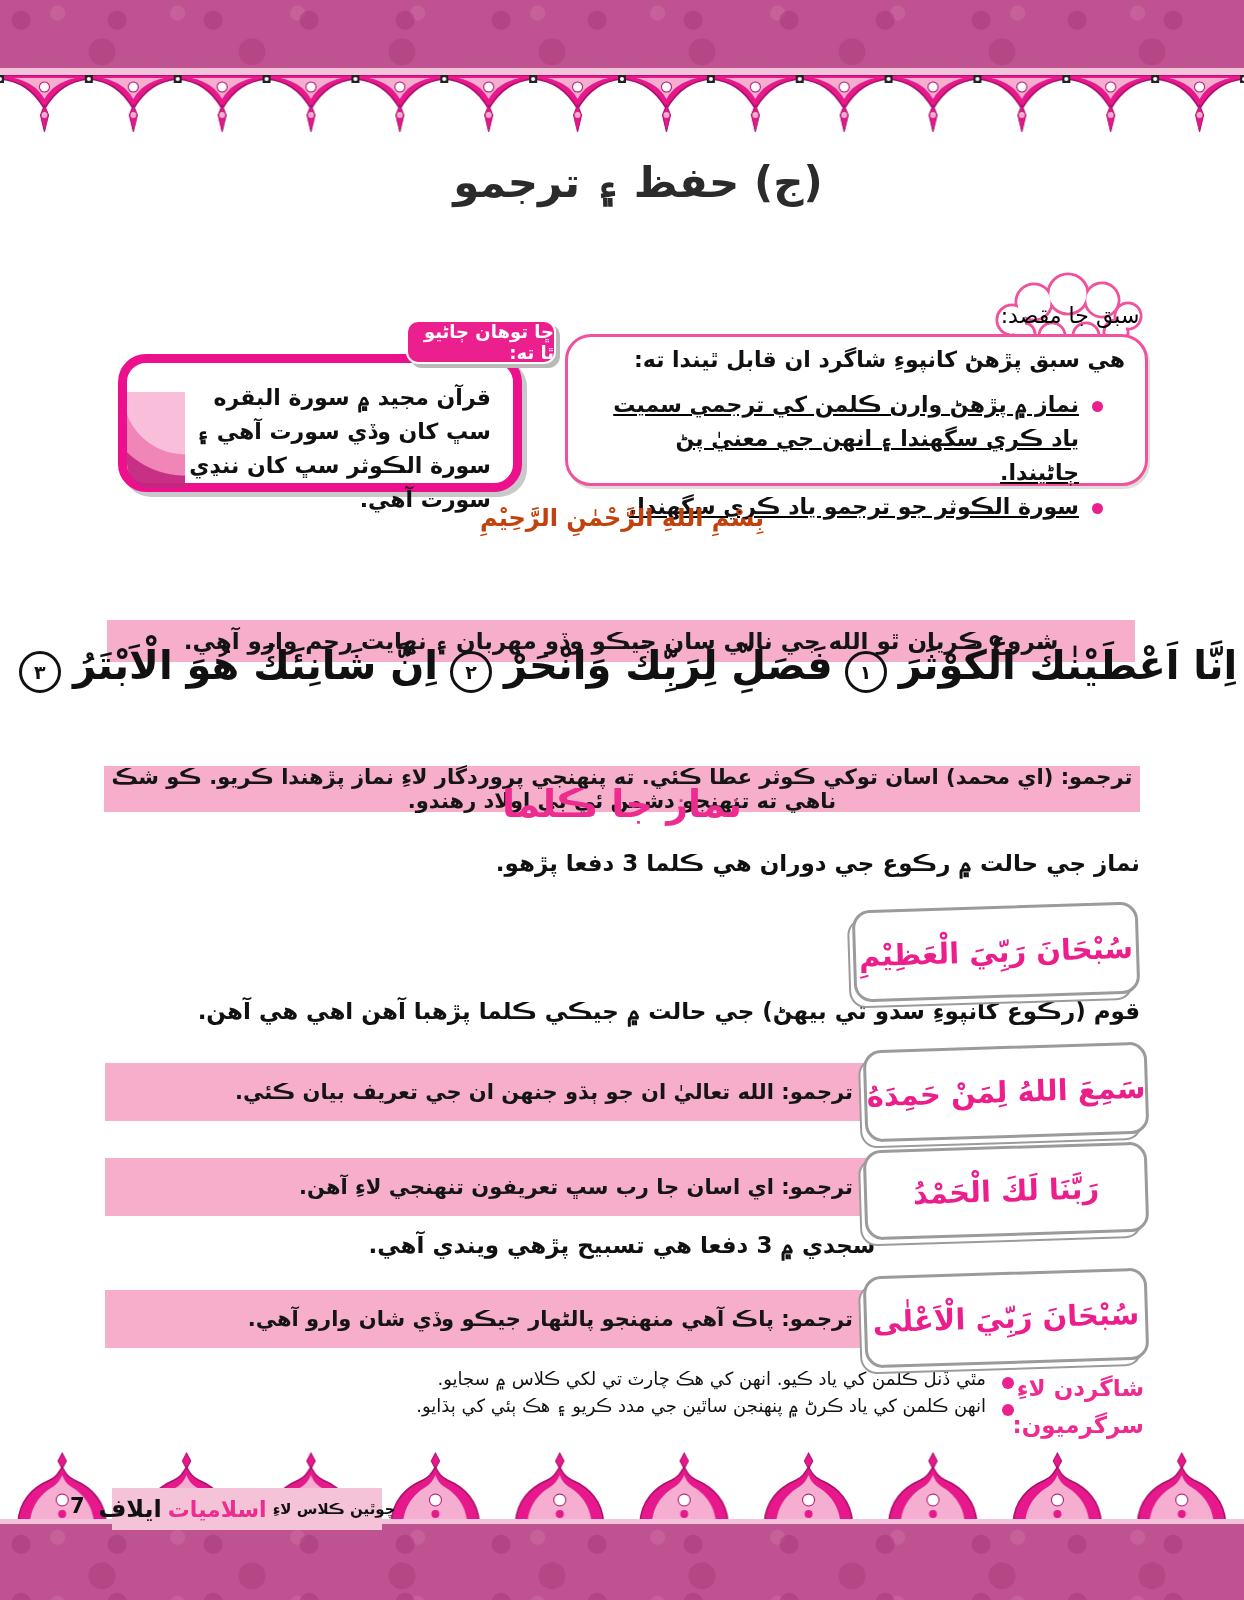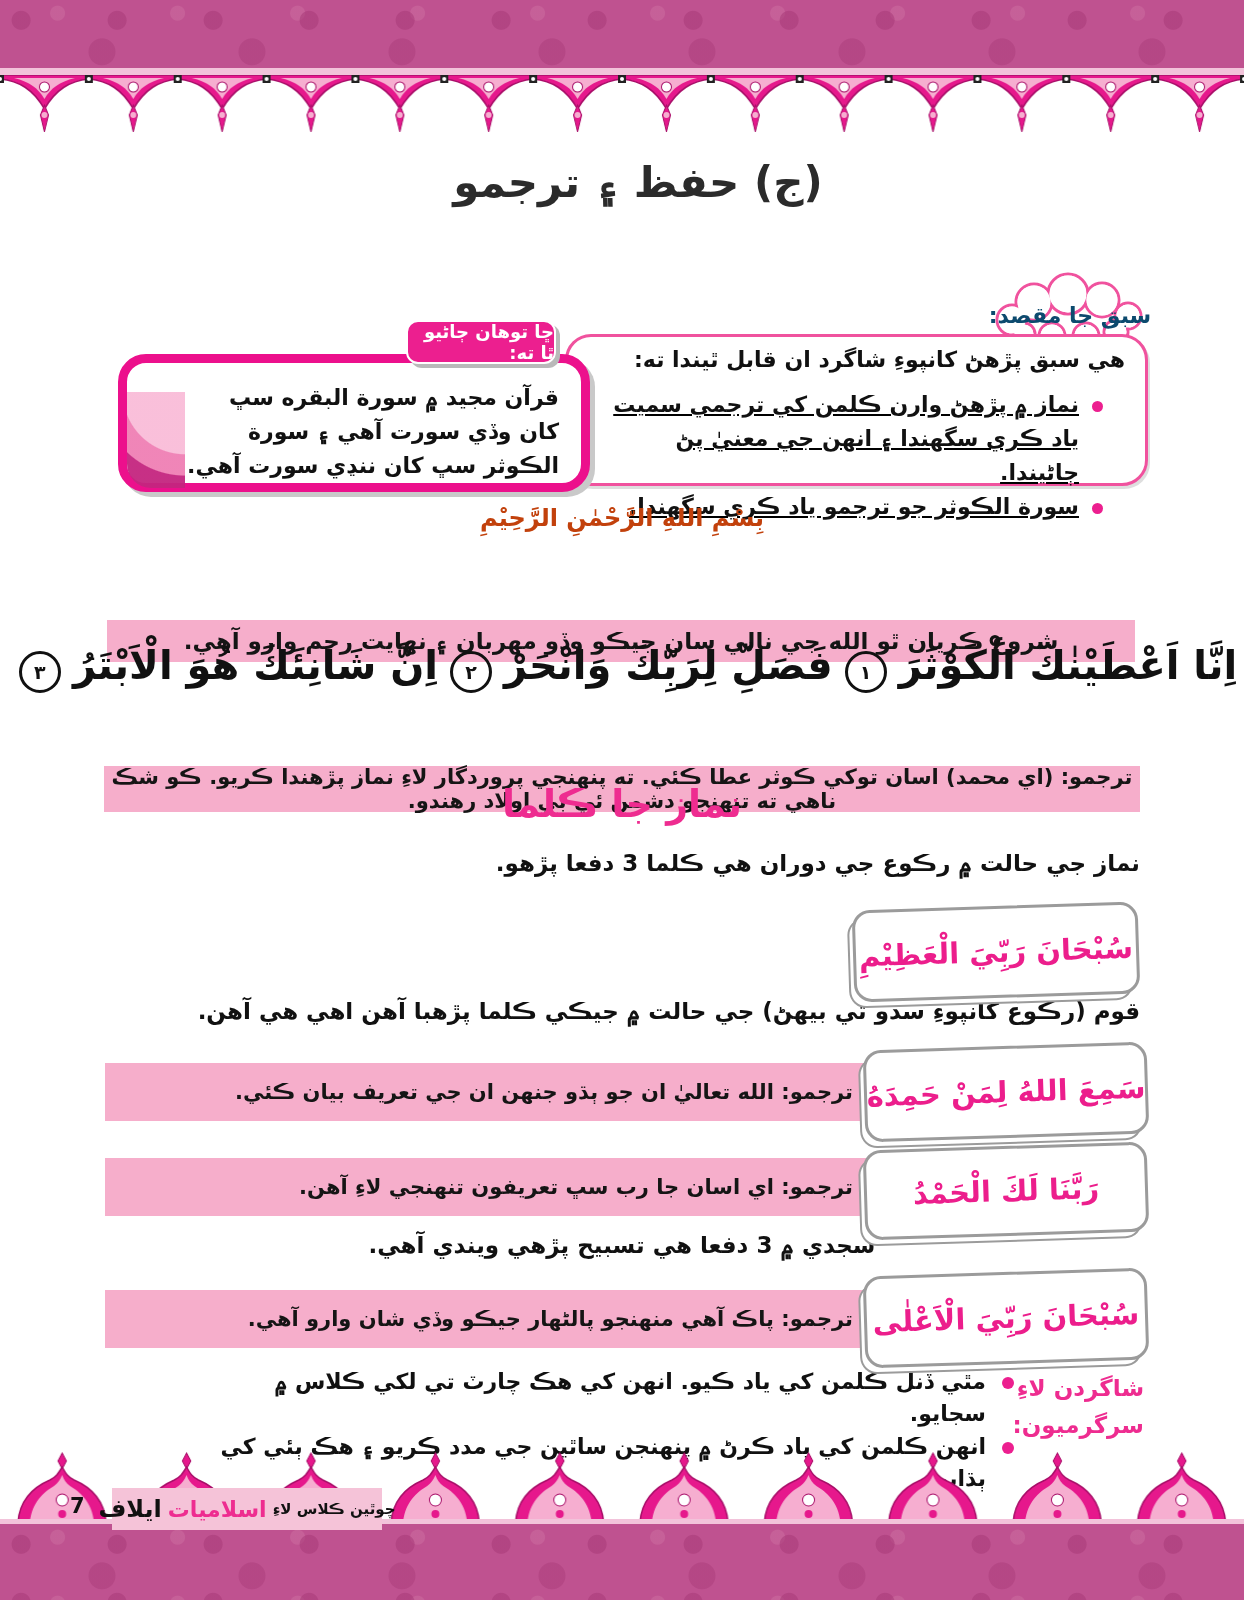--- a/index.html
+++ b/index.html
@@ -29,21 +29,21 @@
   .page-title{
     position:absolute;top:158px;left:16px;width:100%;text-align:center;
     font-size:42px;font-weight:bold;color:#2b2b2b;letter-spacing:1px;
   }
 
   
   .cloud{position:absolute;left:988px;top:272px;width:164px;height:80px;}
   .cloud svg{position:absolute;inset:0;}
   .cloud .cloud-label{
     position:absolute;inset:0;display:flex;align-items:center;justify-content:center;
-    font-size:22px;font-weight:bold;color:#0c4a6e;padding-top:6px;
+    font-size:22px;font-weight:normal;color:#000000;padding-top:6px;
   }
   .obj-box{
     position:absolute;left:565px;top:334px;width:583px;height:152px;box-sizing:border-box;
     border:3px solid #f0529e;border-radius:26px;background:#fff;
     box-shadow:2px 3px 0 rgba(160,160,160,.35);
     padding:10px 20px 8px 16px;
   }
   .obj-intro{font-size:22px;font-weight:bold;color:#111;text-align:right;margin-bottom:4px;}
   .obj-list{list-style:none;margin:16px;padding:0 6px 0 0;text-decoration:underline;}
   .obj-list li{
@@ -56,21 +56,21 @@
 
   
   .dyk-tab{
     position:absolute;left:406px;top:320px;width:146px;height:40px;z-index:3;
     background:#ec1f8f;border:2px solid #fff;border-radius:12px;
     box-shadow:4px 4px 0 #b9b9b9;
     display:flex;align-items:center;justify-content:center;
     color:#fff;font-size:18px;font-weight:bold;
   }
   .dyk-box{
-    position:absolute;left:118px;top:354px;width:472px;height:138px;box-sizing:border-box;z-index:2;
+    position:absolute;left:118px;top:354px;width:404px;height:138px;box-sizing:border-box;z-index:2;
     background:#fff;border:9px solid #ec108c;border-radius:28px;
     box-shadow:5px 5px 0 #c9c9c9;
     padding:18px 22px 10px 60px;
   }
   .dyk-text{font-size:22px;font-weight:bold;color:#111;text-align:right;line-height:1.55;}
   .dyk-curl{
     position:absolute;left:127px;top:392px;width:58px;height:96px;z-index:2;border-radius:0 0 0 24px;
     background:
       radial-gradient(circle at 100% 0%, #f9bcd8 0 55%, #ef7fb4 56% 74%, #c4257f 75% 100%);
     opacity:.95;
@@ -137,21 +137,21 @@
   .pc4{left:864px;top:1272px;width:278px;}
 
   
   .act-label{
     position:absolute;right:100px;top:1370px;text-align:right;
     font-size:23px;font-weight:bold;color:#ee2c90;line-height:37px;
   }
   .act-list{position:absolute;right:230px;top:1366px;width:810px;}
   .act-item{
     position:relative;text-align:right;padding-right:28px;
-    font-size:22px;font-weight:bold;color:#111;line-height:1.45;margin-bottom:1px;
+    font-size:18px;font-weight:normal;color:#111;line-height:1.45;margin-bottom:1px;
   }
   .act-item .dot{
     position:absolute;right:0;top:11px;width:12px;height:12px;border-radius:50%;background:#ec1f8f;
   }
 
   
   .footer-plate{
     position:absolute;left:112px;top:1488px;width:270px;height:42px;z-index:4;
     background:#f5c3d8;display:flex;align-items:center;justify-content:center;gap:6px;
     direction:rtl;white-space:nowrap;

